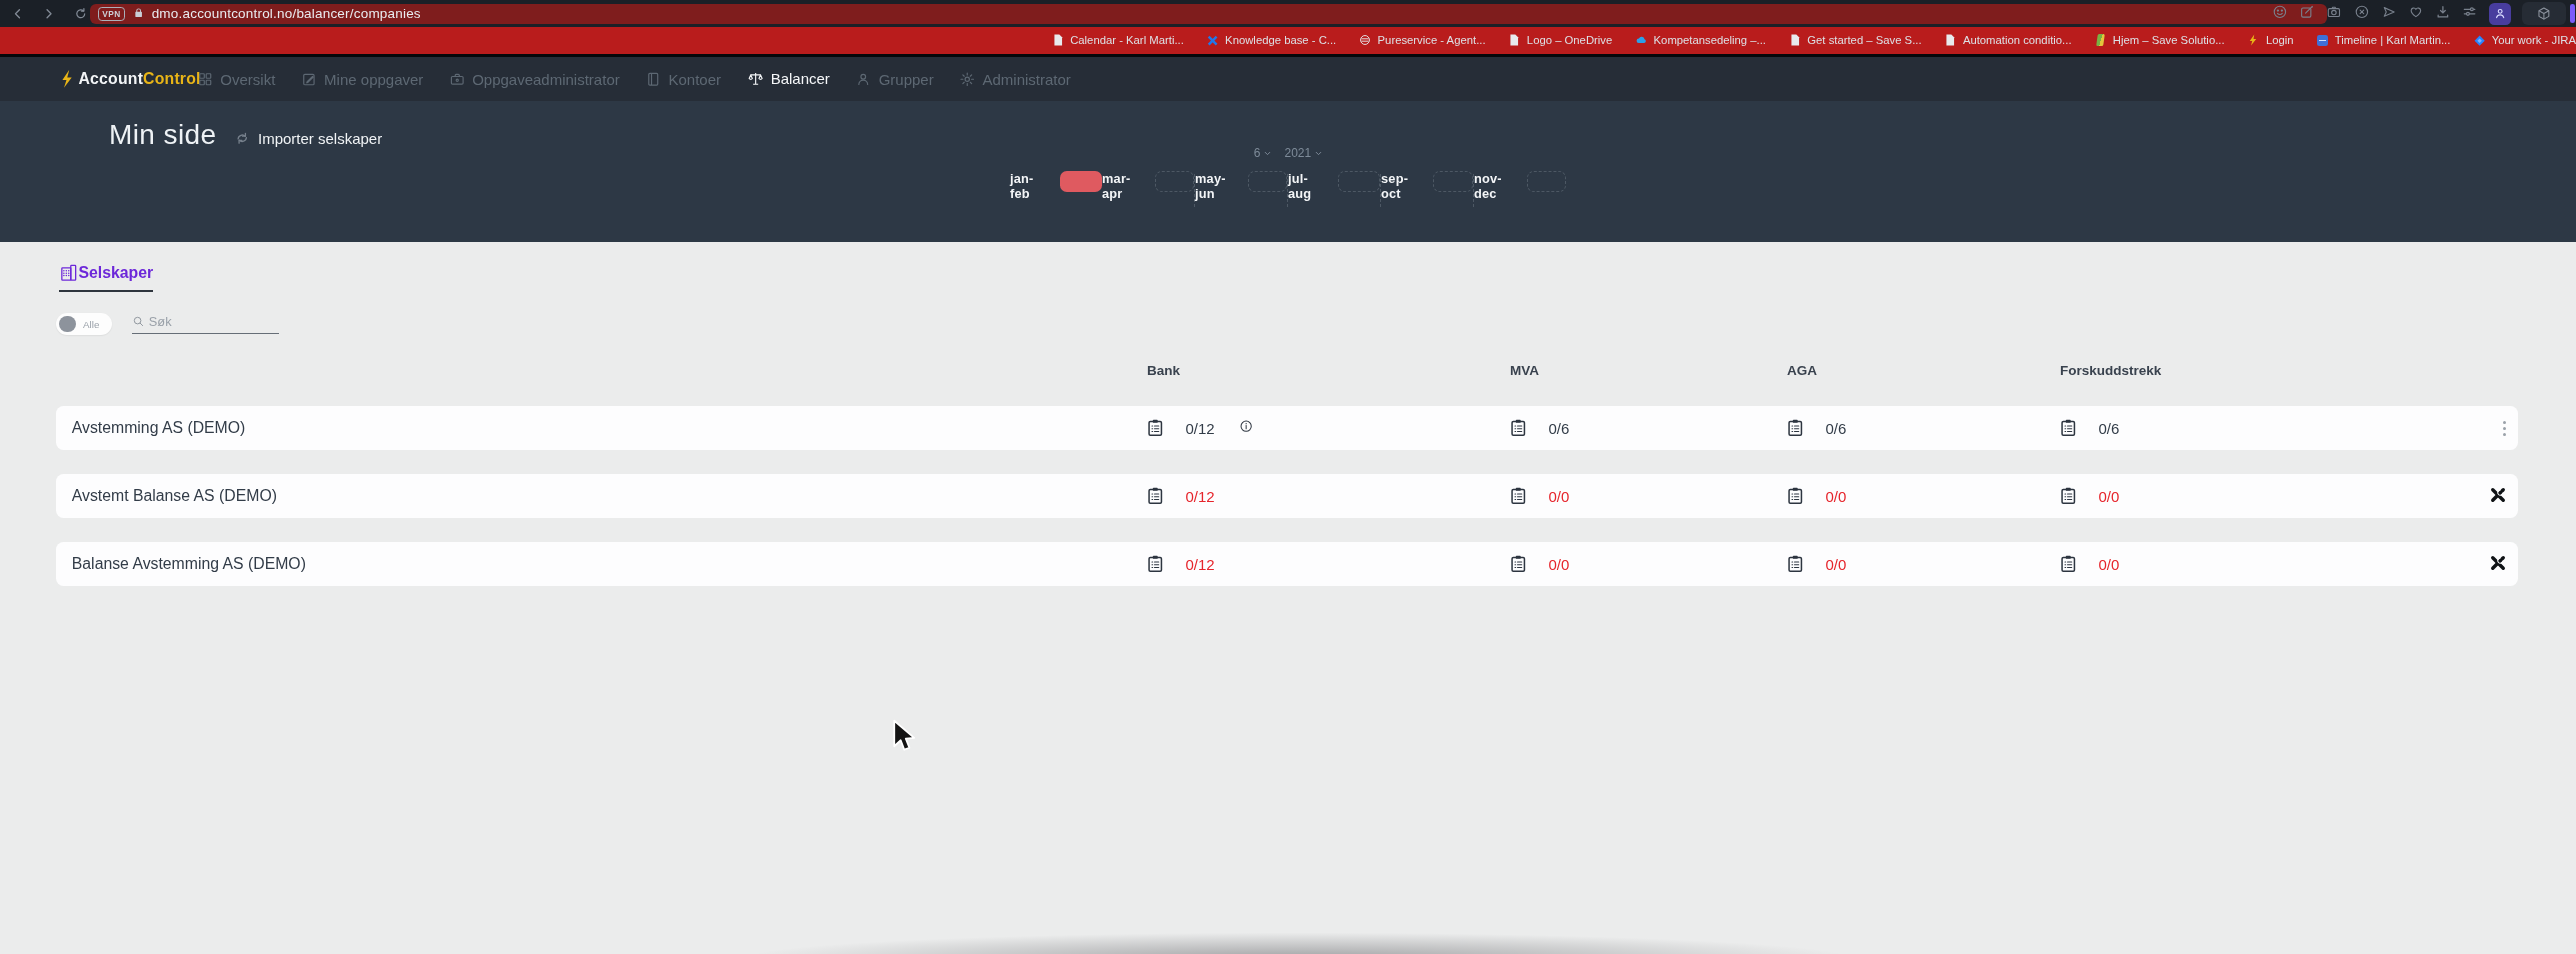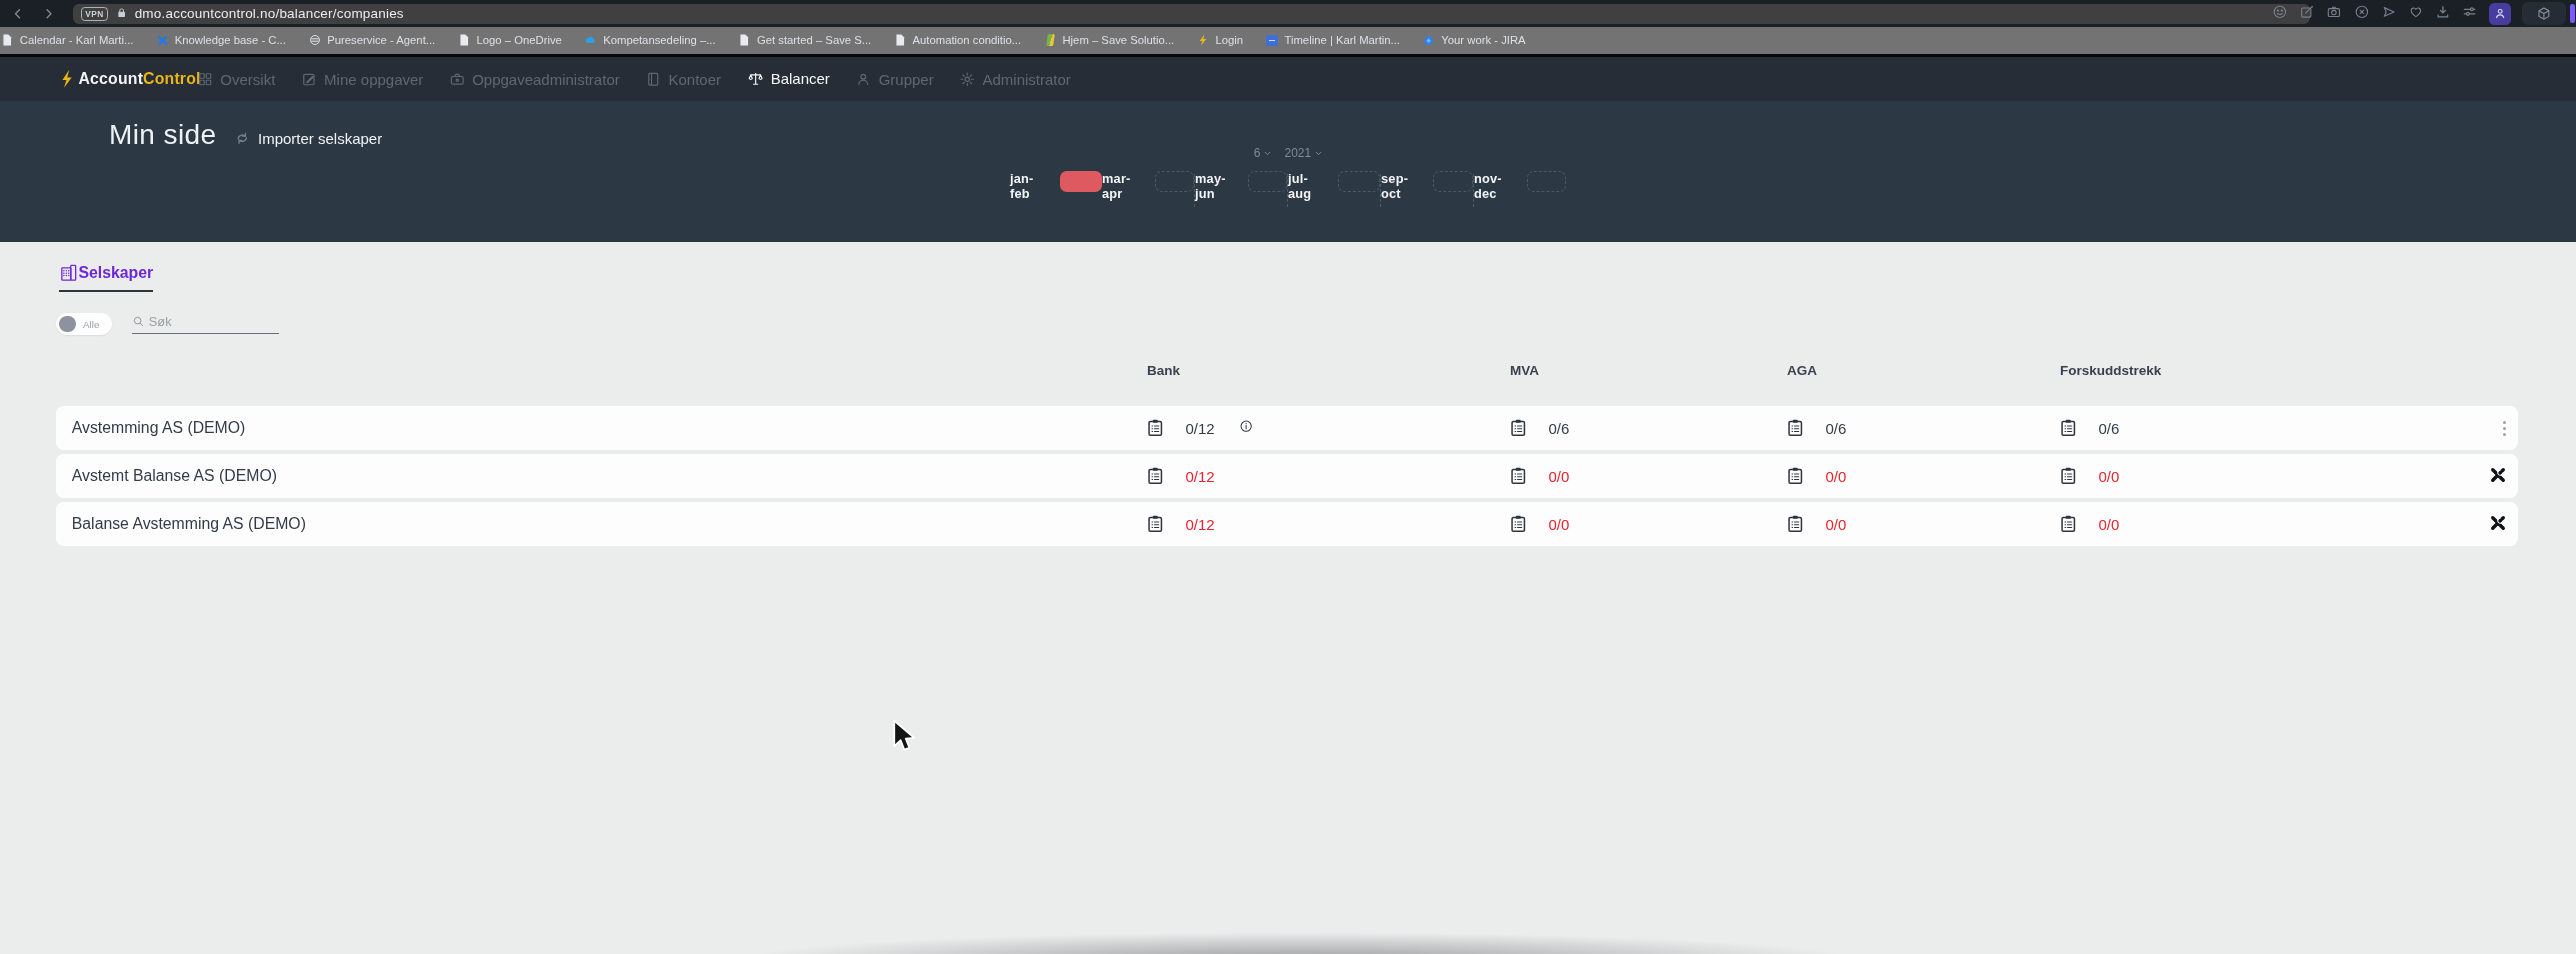--- a/index.html
+++ b/index.html
@@ -3,31 +3,31 @@
 <meta charset="utf-8">
 <style>
   * { margin:0; padding:0; box-sizing:border-box; }
   html,body { width:2576px; height:955px; overflow:hidden; }
   body { font-family:"Liberation Sans", sans-serif; position:relative; background:#ebecec; }
 
   
   .toolbar { position:absolute; left:0; top:0; width:2576px; height:27px; background:#1b2027; }
   .nav-ctrls { position:absolute; left:10.5px; top:0; height:27px; display:flex; align-items:center; gap:18px; color:#828a96; }
   .nav-ctrls svg { display:block; }
-  .url-field { position:absolute; left:73px; top:3.8px; width:2237px; height:20px; background:#404040; border-radius:6px; display:flex; align-items:center; gap:7.5px; padding-left:7.5px; }
+  .url-field { position:absolute; left:90px; top:3.8px; width:2237px; height:20px; background:#7f1d1d; border-radius:6px; display:flex; align-items:center; gap:7.5px; padding-left:7.5px; }
   .vpn-badge { border:1.1px solid #aab1bb; border-radius:3.8px; color:#ccd1d8; font-size:8.3px; font-weight:bold; padding:0.8px 3.8px; letter-spacing:0.4px; }
   .url-text { color:#e9ecf0; font-size:13.5px; letter-spacing:0.2px; }
   .ext-icons { position:absolute; right:65px; top:0; height:27px; display:flex; align-items:center; gap:11.3px; color:#7a услов0;}
   .ext-icons { color:#79818d; }
   .profile-ext { width:22px; height:22px; background:#483d9e; border-radius:5.3px; display:flex; align-items:center; justify-content:center; color:#d9dcff; }
   .cube-pill { position:absolute; right:10.5px; top:2.3px; width:44px; height:22.5px; background:#262c35; border-radius:6px; display:flex; align-items:center; justify-content:center; color:#8d949f; }
   .edge-bar { position:absolute; right:1.5px; top:3.8px; width:4.5px; height:19.5px; border-radius:2.3px; background:#7b5bfa; }
 
   
-  .bookmarks { position:absolute; left:0; top:27px; width:2576px; height:27px; background:#737373; display:flex; align-items:center; gap:22.5px; padding-left:1px; }
+  .bookmarks { position:absolute; left:0; top:27px; width:2576px; height:27px; background:#b91c1c; display:flex; align-items:center; gap:22.5px; padding-left:1px;justify-content:flex-end; }
   .bookmark { display:flex; align-items:center; gap:6px; color:#dde0e5; font-size:11.3px; white-space:nowrap; }
   .fav { width:12.8px; height:12.8px; display:flex; align-items:center; justify-content:center; flex:none; }
   .hjem-bars { width:6.8px; height:12px; background:linear-gradient(100deg,#79b243 55%,#e4c63c 55%); border-radius:1.5px; transform:skewX(-8deg); }
   .tl-sq { width:11.3px; height:11.3px; background:#3f6fd8; border-radius:2.3px; display:flex; align-items:center; justify-content:center; }
   .tl-sq i { display:block; width:6.8px; height:1.5px; background:#cfe0ff; }
   .divider { position:absolute; left:0; top:54px; width:2576px; height:3px; background:#05070a; }
 
   
   .app-header { position:absolute; left:0; top:57px; width:2576px; height:44px; background:#262d37; }
   .logo { position:absolute; left:59px; top:0; height:44px; display:flex; align-items:center; gap:3px; }
@@ -63,21 +63,21 @@
   .toggle-pill { width:56px; height:22px; background:#fdfdfd; border-radius:11.3px; display:flex; align-items:center; gap:7.5px; padding-left:3px; box-shadow:0 0.8px 1.5px rgba(0,0,0,.08); cursor:pointer; }
   .knob { width:16.5px; height:16.5px; border-radius:50%; background:#8d939c; }
   .toggle-label { color:#9aa1a9; font-size:9.8px; }
   .search-wrap { display:flex; align-items:center; gap:4.5px; border-bottom:1.5px solid #666e77; width:147px; padding-bottom:3.8px; color:#8d949c; }
   .search-wrap input { border:none; outline:none; background:transparent; font-size:12.8px; color:#4a5059; width:113px; font-family:"Liberation Sans",sans-serif; }
   .search-wrap input::placeholder { color:#9aa1a9; }
 
   .grid { display:grid; grid-template-columns:1091px 363px 277px 273px 429px 30px; align-items:center; }
   .thead { position:absolute; left:56px; top:117px; width:2462px; height:22.5px; color:#39424e; font-size:13.5px; font-weight:bold; }
   .rows { position:absolute; left:56px; top:164px; width:2462px; }
-  .trow { width:2462px; height:44px; background:#fdfdfe; border-radius:7.5px; margin-bottom:4px; cursor:pointer; }
+  .trow { width:2462px; height:44px; background:#fdfdfe; border-radius:7.5px; margin-bottom:24px; cursor:pointer; }
   .co-name { padding-left:15.8px; color:#323c48; font-size:15.8px; }
   .cell { display:flex; align-items:center; gap:22px; color:#323c48; font-size:15px; font-weight:500; }
   .cell svg { color:#2d3540; flex:none; }
   .trow.alert .cell { color:#e6242b; }
   .info-i { color:#555e68; margin-left:2.3px; }
   .kebab { display:flex; flex-direction:column; gap:3px; align-items:center; cursor:pointer; padding:3px; }
   .kebab i { width:3px; height:3px; border-radius:50%; background:#9aa1a9; display:block; }
   .tools { cursor:pointer; }
 
   .cursor { position:absolute; left:892px; top:719px; pointer-events:none; }

